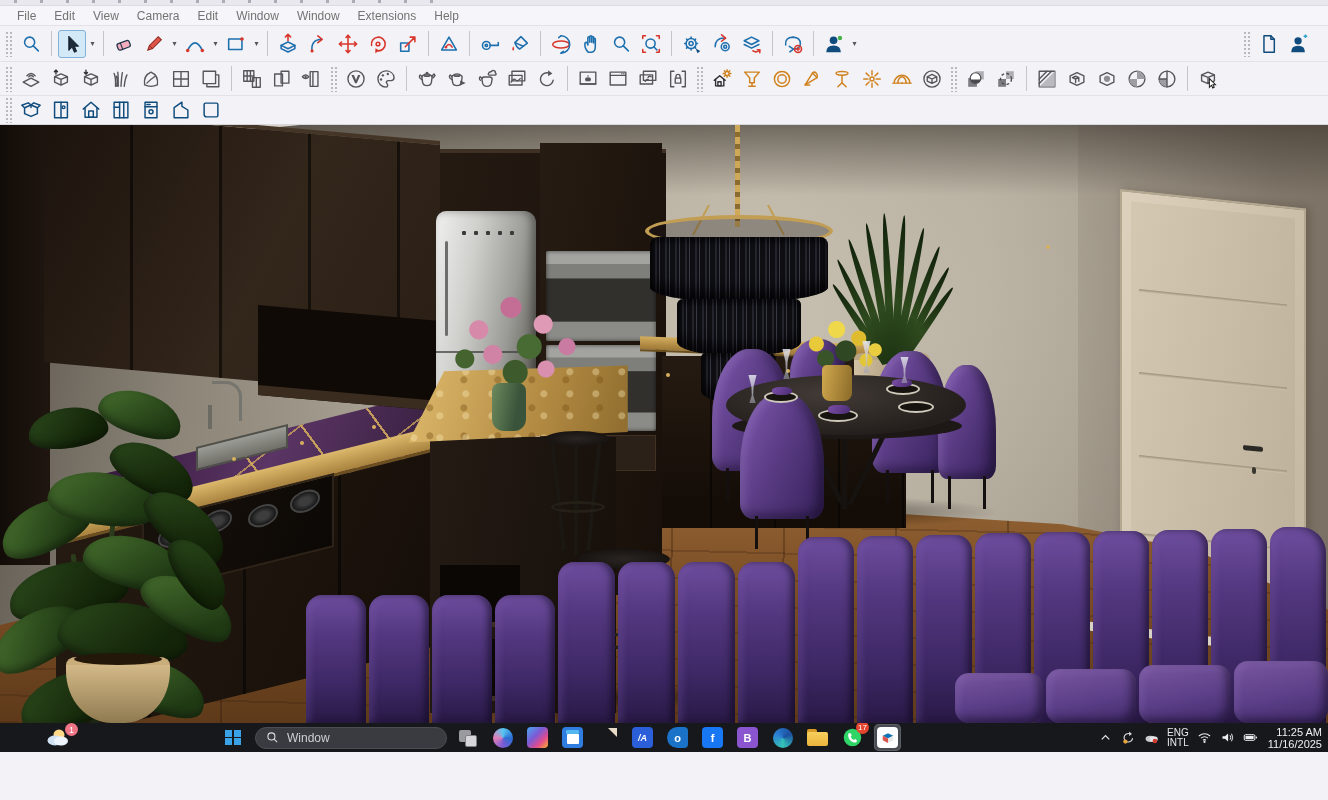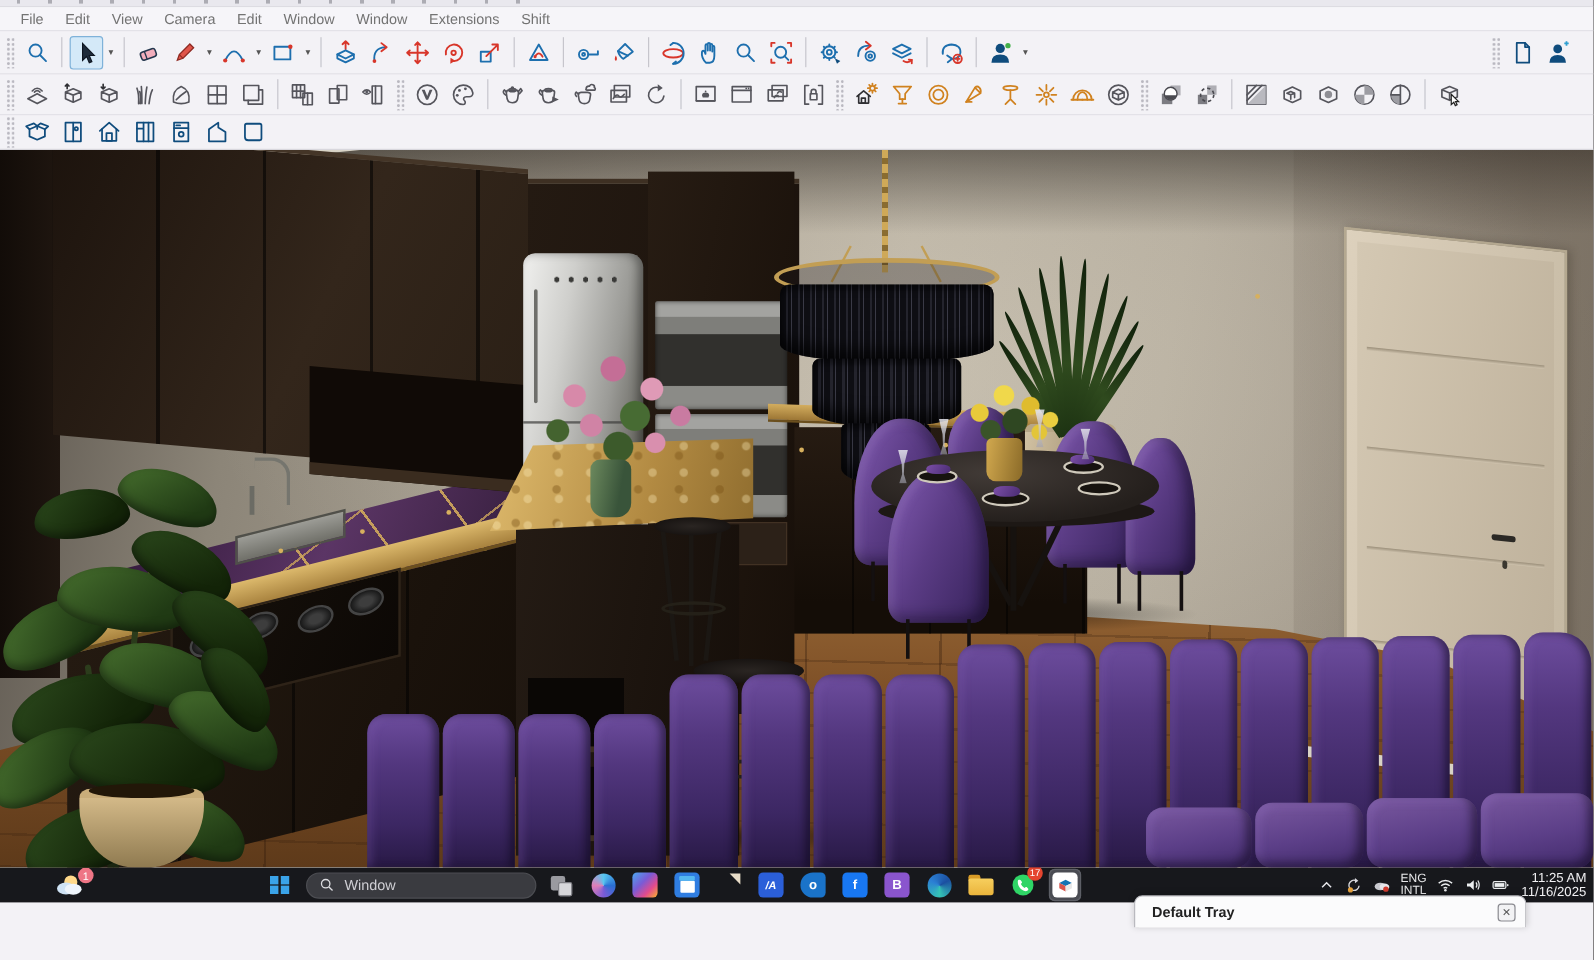--- a/index.html
+++ b/index.html
@@ -267,21 +267,21 @@
 
   <div id="menubar">
       <span class="menu-item">File</span>
       <span class="menu-item">Edit</span>
       <span class="menu-item">View</span>
       <span class="menu-item">Camera</span>
       <span class="menu-item">Edit</span>
       <span class="menu-item">Window</span>
       <span class="menu-item">Window</span>
       <span class="menu-item">Extensions</span>
-      <span class="menu-item">Shift</span>
+      <span class="menu-item">Help</span>
     </div>
 
   <div id="tb1" class="tb-row">
     <div id="tb1-left" style="display:flex;align-items:center;">
         <div class="tb-grip"></div>
         <div class="tb-btn">
           <svg viewBox="0 0 24 24" aria-hidden="true">
             <circle cx="10.5" cy="10" r="5.5" class="sB"></circle>
             <path d="M14.5 14 L20 19.5" class="sB"></path>
           </svg>
@@ -945,24 +945,20 @@
       <div class="knob" style="left:300px;top:316px;"></div>
       <div class="knob" style="left:232px;top:332px;"></div>
       <div class="knob" style="left:492px;top:330px;"></div>
       <div class="knob" style="left:1046px;top:120px;"></div>
       <div class="shadow" style="left:720px;top:372px;width:280px;height:30px;"></div>
       <div class="shadow" style="left:560px;top:560px;width:160px;height:24px;"></div>
     </div>
 
 
 
-  <div id="default-tray">
-    <span id="tray-title">Default Tray</span>
-    <div id="tray-close">✕</div>
-  </div>
 
   <div id="taskbar">
     <div id="widgets">
       <svg viewBox="0 0 24 24">
         <circle cx="13" cy="10" r="5.5" fill="#ffd98a"></circle>
         <ellipse cx="9" cy="15.5" rx="7.5" ry="5" fill="#cfe3f5"></ellipse>
         <ellipse cx="15" cy="16" rx="7" ry="4.6" fill="#eef4fb"></ellipse>
       </svg>
       <div id="widgets-badge">1</div>
     </div>

